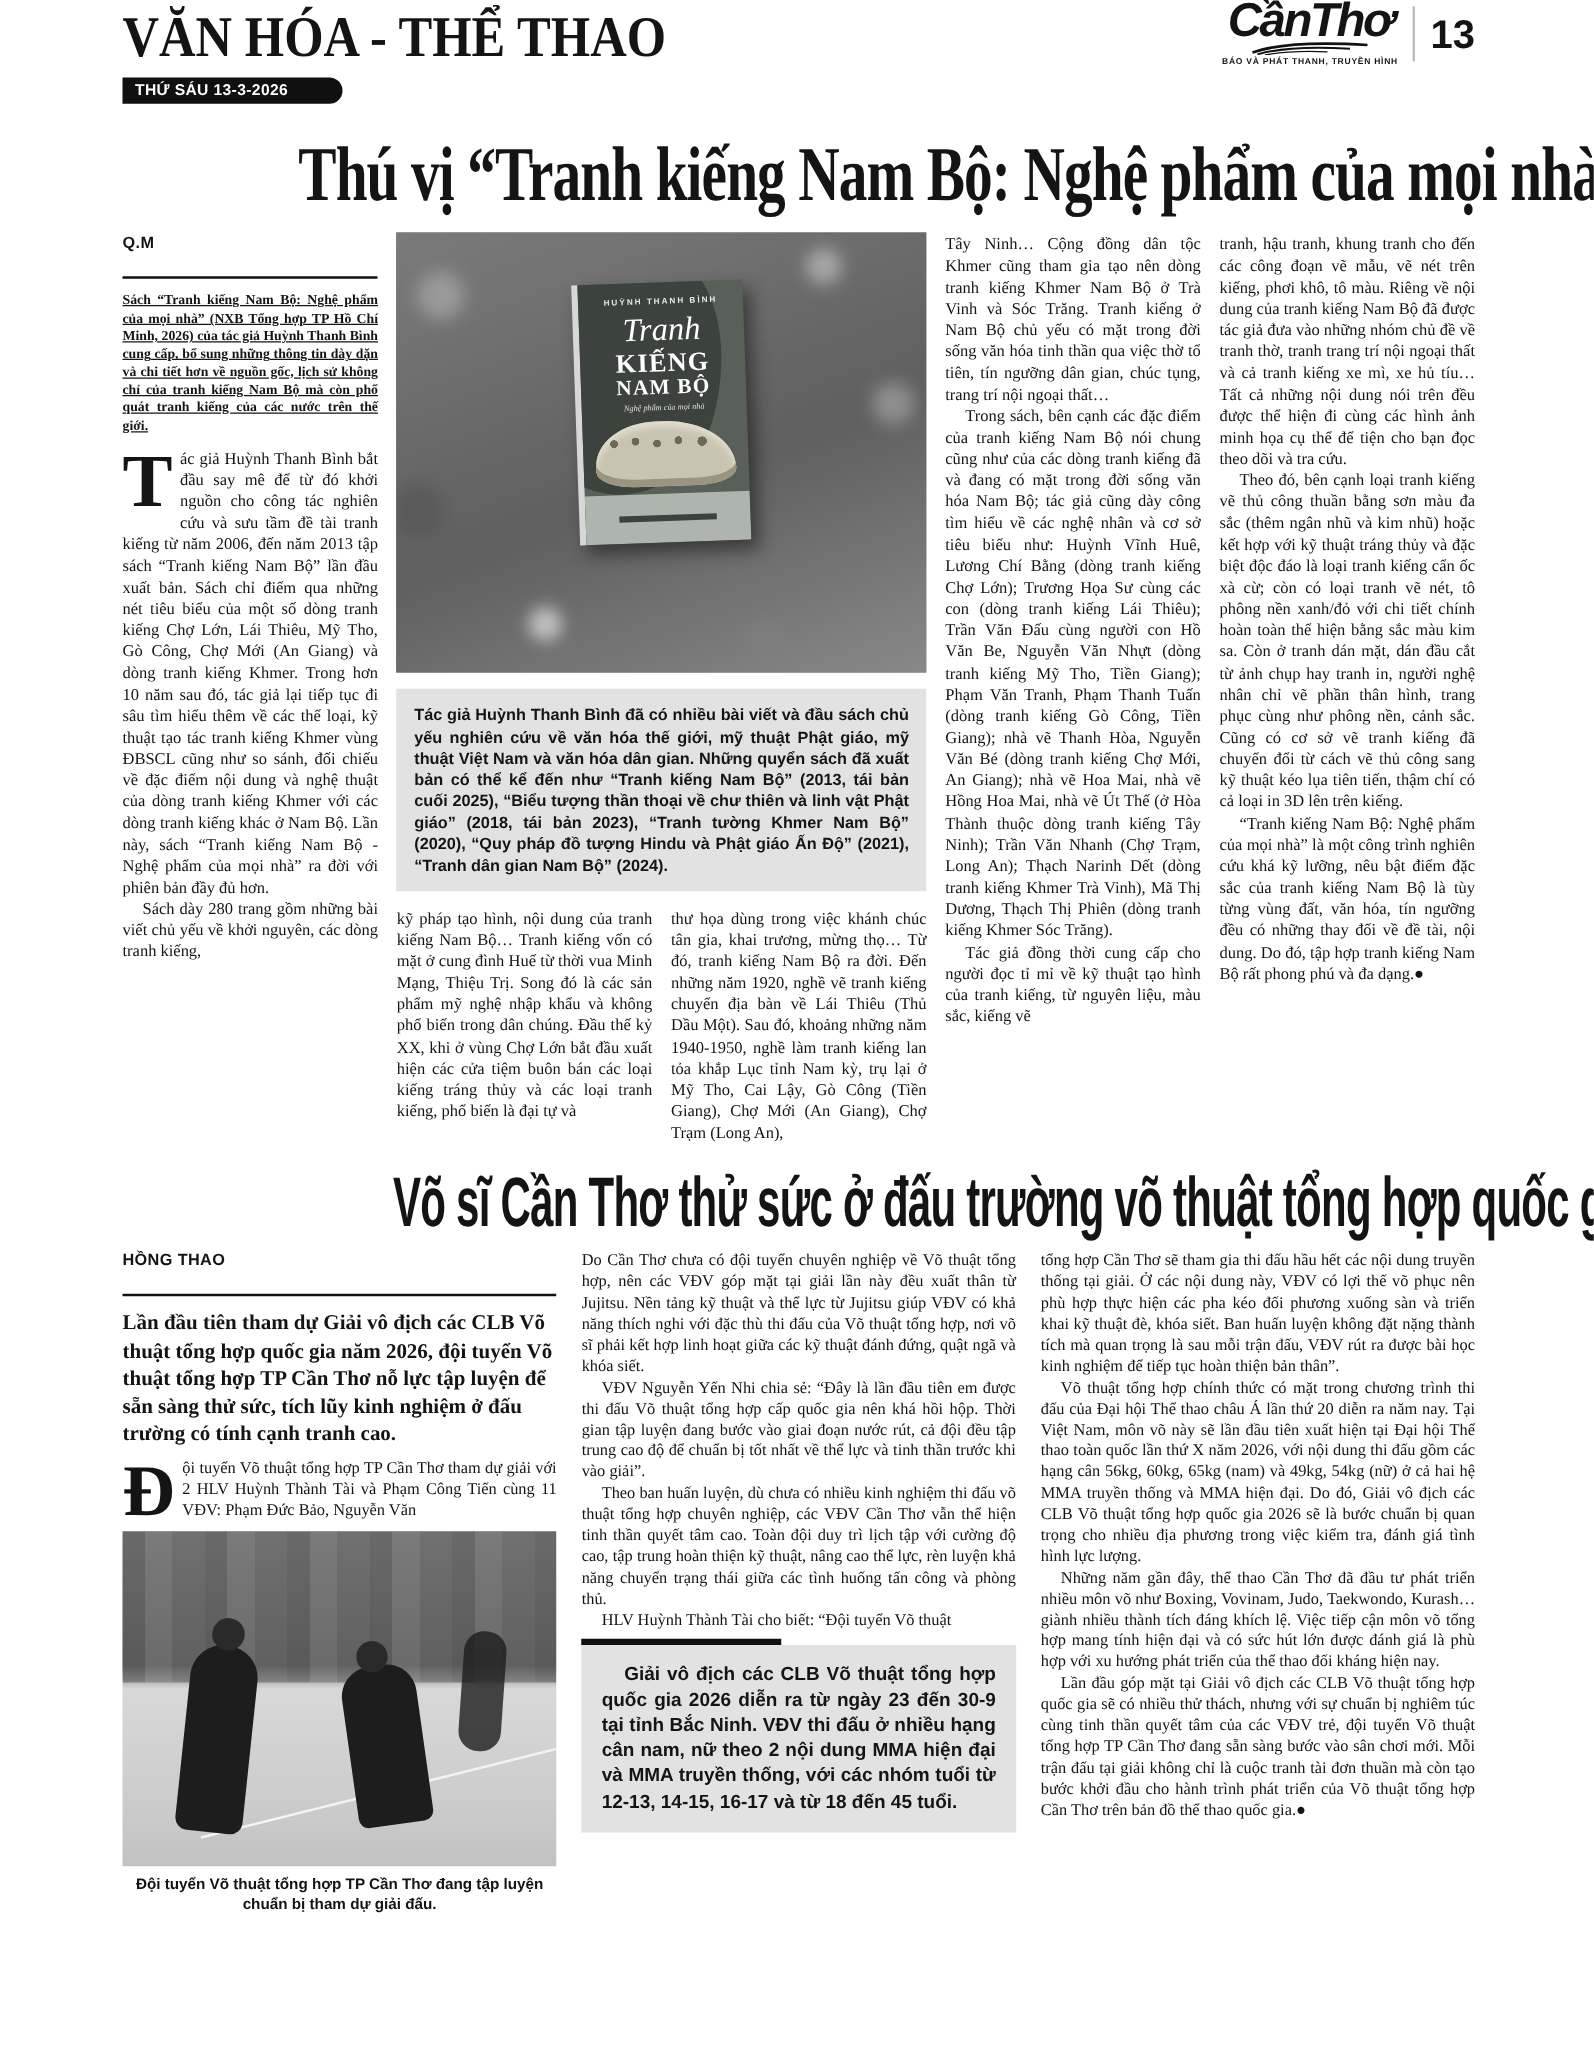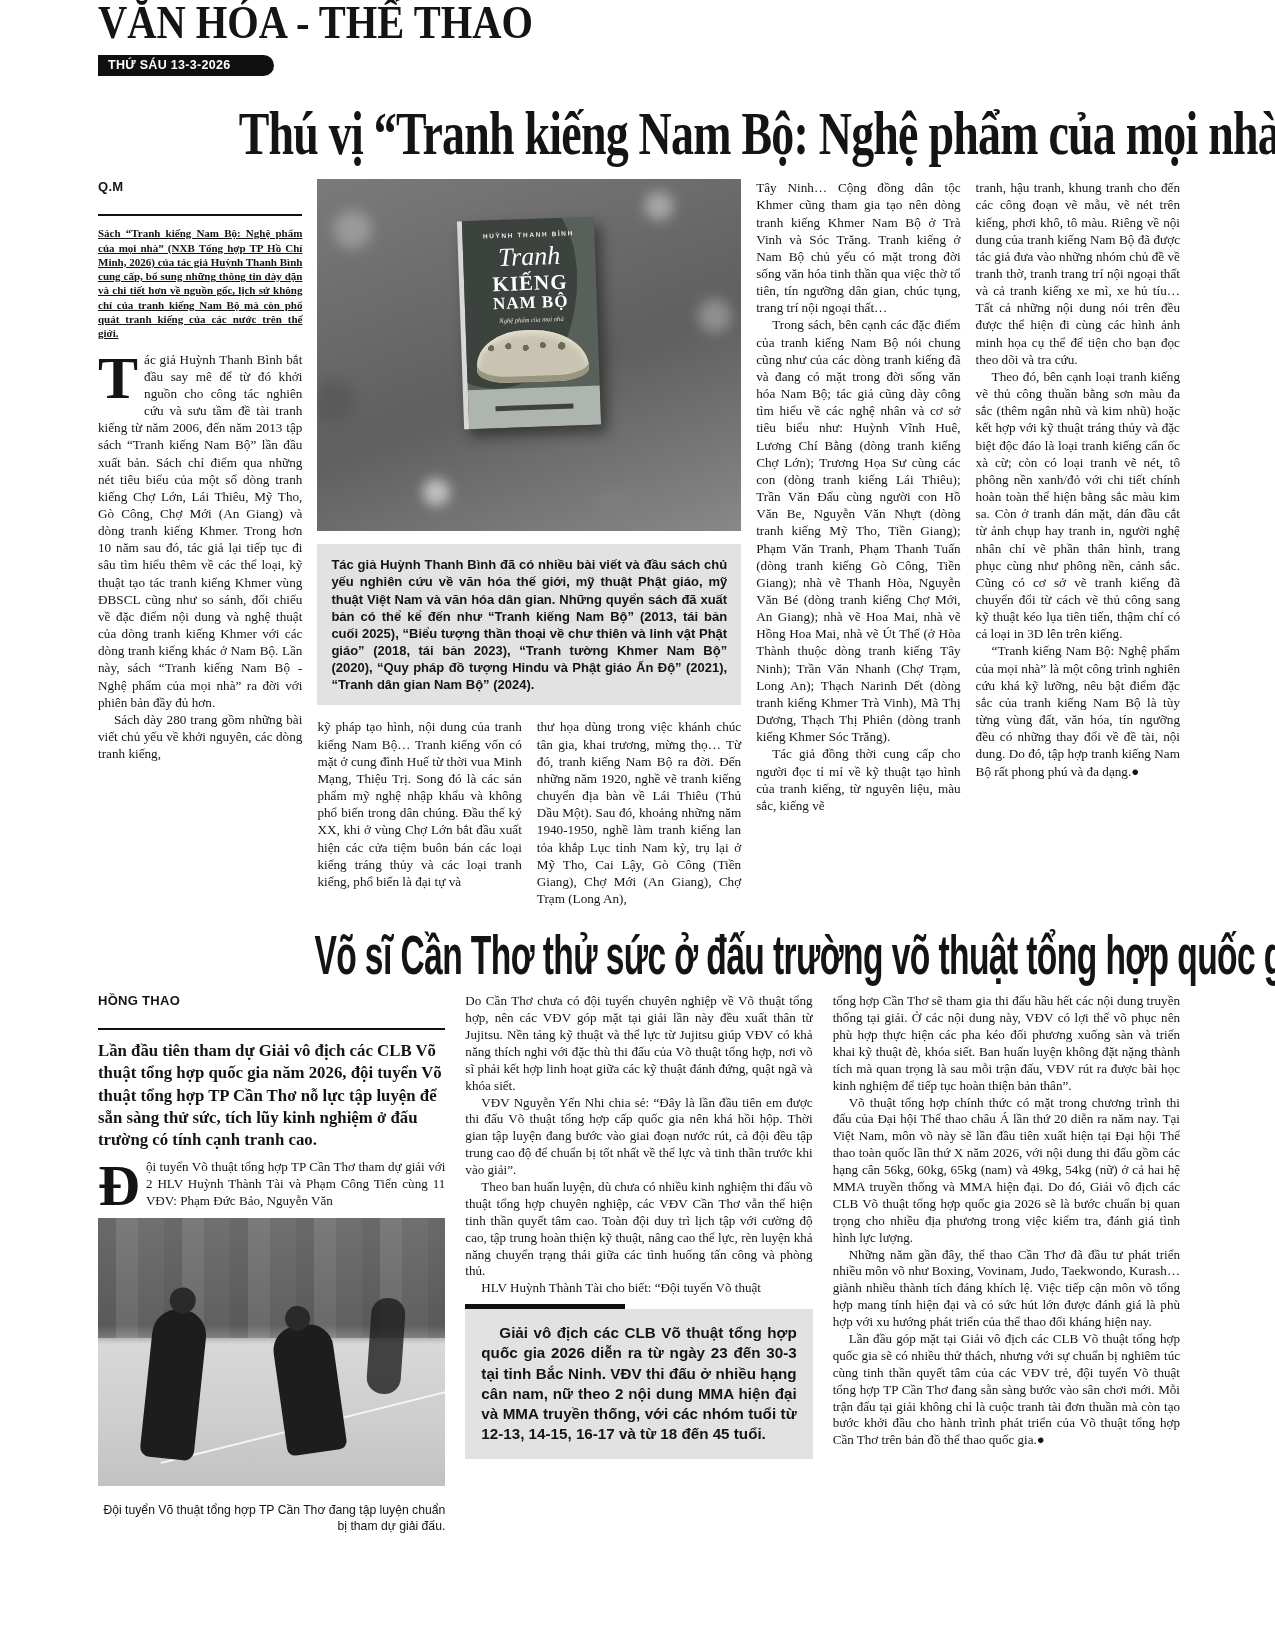--- a/index.html
+++ b/index.html
@@ -127,39 +127,52 @@
     background:repeating-linear-gradient(90deg,#4c4c4c 0 18px,#6b6b6b 18px 40px,#585858 40px 66px);
     opacity:0.55;}
   .mat-line{position:absolute;left:18%;bottom:8%;width:90%;height:2px;background:#f4f4f4;transform:rotate(-14deg);transform-origin:left bottom;}
   .fighter{position:absolute;background:#1d1d1d;}
   .f1{left:14%;top:34%;width:54px;height:150px;border-radius:26px 26px 10px 10px;transform:rotate(6deg);}
   .f1::before{content:"";position:absolute;left:14px;top:-22px;width:26px;height:26px;border-radius:50%;background:#2a2a2a;}
   .f2{left:52%;top:40%;width:60px;height:128px;border-radius:24px 24px 8px 8px;transform:rotate(-8deg);}
   .f2::before{content:"";position:absolute;left:16px;top:-20px;width:25px;height:25px;border-radius:50%;background:#2a2a2a;}
   .f3{left:78%;top:30%;width:34px;height:96px;border-radius:16px;transform:rotate(4deg);opacity:0.8;}
   .photo-caption{
-    margin-top:17px;font-family:"Liberation Sans",sans-serif;font-weight:normal;
-    font-size:12.2px;line-height:1.3;text-align:right;
+    margin-top:7px;font-family:"Liberation Sans",sans-serif;font-weight:bold;
+    font-size:12.2px;line-height:1.3;text-align:center;
   }
   .eventbox{
     position:relative;margin-top:12px;background:#e2e2e2;padding:14px 16px;
     font-family:"Liberation Sans",sans-serif;font-weight:bold;font-size:15.2px;line-height:1.33;
     text-align:justify;
   }
   .eventbox::before{content:"";position:absolute;top:-5px;left:0;width:46%;height:5px;background:#111;}
   .eventbox .inner{text-indent:18px;}
 </style>
 </head>
 <body>
 
 <div class="sheet">
 
   
   <div class="header">
     <div class="section-title">VĂN HÓA - THỂ THAO</div>
+    <div class="masthead">
+      <div class="brand">
+        <div class="brand-word">CầnThơ</div>
+        <svg class="brand-swoosh" width="96" height="12" viewBox="0 0 96 12">
+          <path d="M2 10 Q 30 0 94 4" stroke="#111" stroke-width="2.2" fill="none"></path>
+          <path d="M6 11.5 Q 32 4 80 7" stroke="#111" stroke-width="1.6" fill="none"></path>
+          <path d="M12 12 Q 34 8 62 9.5" stroke="#111" stroke-width="1.1" fill="none"></path>
+        </svg>
+        <div class="brand-tagline">BÁO VÀ PHÁT THANH, TRUYỀN HÌNH</div>
+      </div>
+      <div class="mast-divider"></div>
+      <div class="page-number">13</div>
+    </div>
   </div>
   <div class="date-tab">THỨ SÁU 13-3-2026</div>
 
   
   <div>
     <h1 class="headline-1">Thú vị “Tranh kiếng Nam Bộ: Nghệ phẩm của mọi nhà”</h1>
 
     <div class="grid-1">
 
       <div class="area-c1">
@@ -226,21 +239,21 @@
         </div>
         <div class="photo-caption">Đội tuyển Võ thuật tổng hợp TP Cần Thơ đang tập luyện chuẩn bị tham dự giải đấu.</div>
       </div>
 
       <div>
         <p class="body-2">Do Cần Thơ chưa có đội tuyển chuyên nghiệp về Võ thuật tổng hợp, nên các VĐV góp mặt tại giải lần này đều xuất thân từ Jujitsu. Nền tảng kỹ thuật và thể lực từ Jujitsu giúp VĐV có khả năng thích nghi với đặc thù thi đấu của Võ thuật tổng hợp, nơi võ sĩ phải kết hợp linh hoạt giữa các kỹ thuật đánh đứng, quật ngã và khóa siết.</p>
         <p class="body-2">VĐV Nguyễn Yến Nhi chia sẻ: “Đây là lần đầu tiên em được thi đấu Võ thuật tổng hợp cấp quốc gia nên khá hồi hộp. Thời gian tập luyện đang bước vào giai đoạn nước rút, cả đội đều tập trung cao độ để chuẩn bị tốt nhất về thể lực và tinh thần trước khi vào giải”.</p>
         <p class="body-2">Theo ban huấn luyện, dù chưa có nhiều kinh nghiệm thi đấu võ thuật tổng hợp chuyên nghiệp, các VĐV Cần Thơ vẫn thể hiện tinh thần quyết tâm cao. Toàn đội duy trì lịch tập với cường độ cao, tập trung hoàn thiện kỹ thuật, nâng cao thể lực, rèn luyện khả năng chuyển trạng thái giữa các tình huống tấn công và phòng thủ.</p>
         <p class="body-2">HLV Huỳnh Thành Tài cho biết: “Đội tuyển Võ thuật</p>
         <div class="eventbox">
-          <div class="inner">Giải vô địch các CLB Võ thuật tổng hợp quốc gia 2026 diễn ra từ ngày 23 đến 30-3 tại tỉnh Bắc Ninh. VĐV thi đấu ở nhiều hạng cân nam, nữ theo 2 nội dung MMA hiện đại và MMA truyền thống, với các nhóm tuổi từ 12-13, 14-15, 16-17 và từ 18 đến 45 tuổi.</div>
+          <div class="inner">Giải vô địch các CLB Võ thuật tổng hợp quốc gia 2026 diễn ra từ ngày 23 đến 30-9 tại tỉnh Bắc Ninh. VĐV thi đấu ở nhiều hạng cân nam, nữ theo 2 nội dung MMA hiện đại và MMA truyền thống, với các nhóm tuổi từ 12-13, 14-15, 16-17 và từ 18 đến 45 tuổi.</div>
         </div>
       </div>
 
       <div>
         <p class="body-2">tổng hợp Cần Thơ sẽ tham gia thi đấu hầu hết các nội dung truyền thống tại giải. Ở các nội dung này, VĐV có lợi thế võ phục nên phù hợp thực hiện các pha kéo đối phương xuống sàn và triển khai kỹ thuật đè, khóa siết. Ban huấn luyện không đặt nặng thành tích mà quan trọng là sau mỗi trận đấu, VĐV rút ra được bài học kinh nghiệm để tiếp tục hoàn thiện bản thân”.</p>
         <p class="body-2">Võ thuật tổng hợp chính thức có mặt trong chương trình thi đấu của Đại hội Thể thao châu Á lần thứ 20 diễn ra năm nay. Tại Việt Nam, môn võ này sẽ lần đầu tiên xuất hiện tại Đại hội Thể thao toàn quốc lần thứ X năm 2026, với nội dung thi đấu gồm các hạng cân 56kg, 60kg, 65kg (nam) và 49kg, 54kg (nữ) ở cả hai hệ MMA truyền thống và MMA hiện đại. Do đó, Giải vô địch các CLB Võ thuật tổng hợp quốc gia 2026 sẽ là bước chuẩn bị quan trọng cho nhiều địa phương trong việc kiểm tra, đánh giá tình hình lực lượng.</p>
         <p class="body-2">Những năm gần đây, thể thao Cần Thơ đã đầu tư phát triển nhiều môn võ như Boxing, Vovinam, Judo, Taekwondo, Kurash… giành nhiều thành tích đáng khích lệ. Việc tiếp cận môn võ tổng hợp mang tính hiện đại và có sức hút lớn được đánh giá là phù hợp với xu hướng phát triển của thể thao đối kháng hiện nay.</p>
         <p class="body-2">Lần đầu góp mặt tại Giải vô địch các CLB Võ thuật tổng hợp quốc gia sẽ có nhiều thử thách, nhưng với sự chuẩn bị nghiêm túc cùng tinh thần quyết tâm của các VĐV trẻ, đội tuyển Võ thuật tổng hợp TP Cần Thơ đang sẵn sàng bước vào sân chơi mới. Mỗi trận đấu tại giải không chỉ là cuộc tranh tài đơn thuần mà còn tạo bước khởi đầu cho hành trình phát triển của Võ thuật tổng hợp Cần Thơ trên bản đồ thể thao quốc gia.●</p>
       </div>
     </div>

